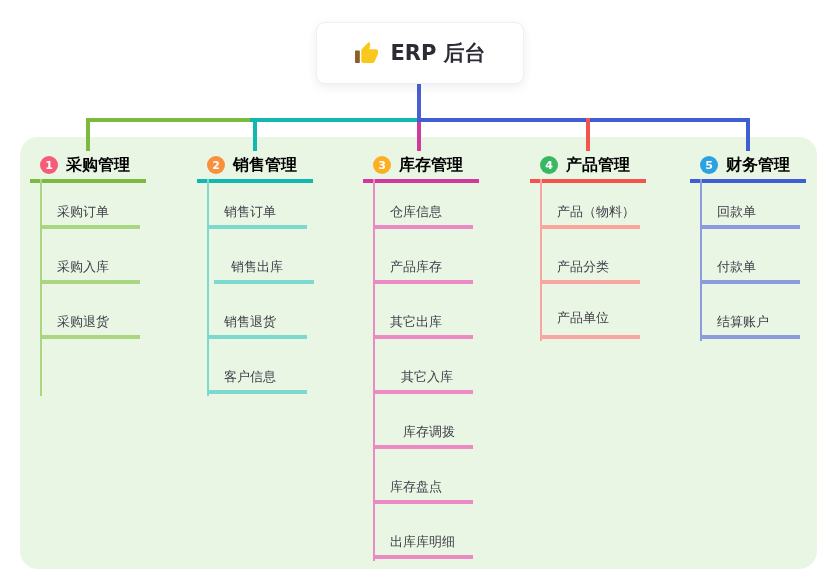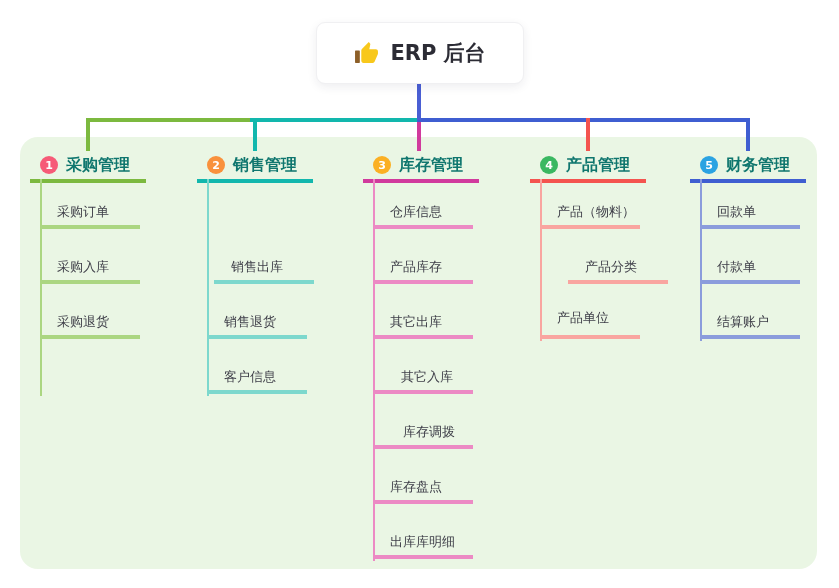--- a/index.html
+++ b/index.html
@@ -18,21 +18,21 @@
 
   .conn{position:absolute;}
   .h4{height:4px;} .w4{width:4px;}
 
   .hdr{position:absolute;top:151px;width:116px;height:28px;box-sizing:content-box;
        border-bottom:4px solid #000;display:flex;align-items:center;gap:8px;
        padding-left:10px;width:106px;cursor:pointer;}
   .badge{width:18px;height:18px;border-radius:50%;flex:0 0 18px;
          display:flex;align-items:center;justify-content:center;
          color:#ffffff;font-size:11px;font-weight:bold;line-height:1;}
-  .hlabel{font-size:16px;font-weight:600;color:#0f766e;white-space:nowrap;}
+  .hlabel{font-size:16px;font-weight:600;color:#000000;white-space:nowrap;}
 
   .vline{position:absolute;width:2px;}
 
   .child{position:absolute;width:100px;height:32px;box-sizing:border-box;
          border-bottom:4px solid #4c1d95;display:flex;align-items:flex-end;
          padding:0 0 6px 17px;cursor:pointer;}
   .clabel{font-size:13px;color:#3e3e48;white-space:nowrap;line-height:1.1;}
 </style>
 </head>
 <body>
@@ -72,20 +72,23 @@
     </div>
   <div class="child" style="left: 40px; top: 307px; border-bottom-color: rgb(171, 214, 129);">
       <span class="clabel">采购退货</span>
     </div>
 
   <div class="hdr" style="left: 197px; border-bottom-color: rgb(18, 183, 173);">
     <span class="badge" style="background: rgb(249, 145, 60);">2</span>
     <span class="hlabel">销售管理</span>
   </div>
   <div class="vline" style="left: 207px; top: 179px; height: 217px; background: rgb(125, 216, 205);"></div>
+  <div class="child" style="left: 207px; top: 197px; border-bottom-color: rgb(125, 216, 205);">
+      <span class="clabel">销售订单</span>
+    </div>
   <div class="child" style="left: 207px; top: 252px; border-bottom-color: rgb(125, 216, 205); margin-left: 7px;">
       <span class="clabel">销售出库</span>
     </div>
   <div class="child" style="left: 207px; top: 307px; border-bottom-color: rgb(125, 216, 205);">
       <span class="clabel">销售退货</span>
     </div>
   <div class="child" style="left: 207px; top: 362px; border-bottom-color: rgb(125, 216, 205);">
       <span class="clabel">客户信息</span>
     </div>
 
@@ -117,21 +120,21 @@
     </div>
 
   <div class="hdr" style="left: 530px; border-bottom-color: rgb(244, 84, 79);">
     <span class="badge" style="background: rgb(58, 184, 97);">4</span>
     <span class="hlabel">产品管理</span>
   </div>
   <div class="vline" style="left: 540px; top: 179px; height: 162px; background: rgb(249, 165, 160);"></div>
   <div class="child" style="left: 540px; top: 197px; border-bottom-color: rgb(249, 165, 160);">
       <span class="clabel">产品（物料）</span>
     </div>
-  <div class="child" style="left: 540px; top: 252px; border-bottom-color: rgb(249, 165, 160); margin-left: 28px;">
+  <div class="child" style="left: 540px; top: 252px; border-bottom-color: rgb(249, 165, 160);">
       <span class="clabel">产品分类</span>
     </div>
   <div class="child" style="left: 540px; top: 307px; border-bottom-color: rgb(249, 165, 160); align-items: center;">
       <span class="clabel">产品单位</span>
     </div>
 
   <div class="hdr" style="left: 690px; border-bottom-color: rgb(63, 94, 209);">
     <span class="badge" style="background: rgb(43, 163, 226);">5</span>
     <span class="hlabel">财务管理</span>
   </div>

